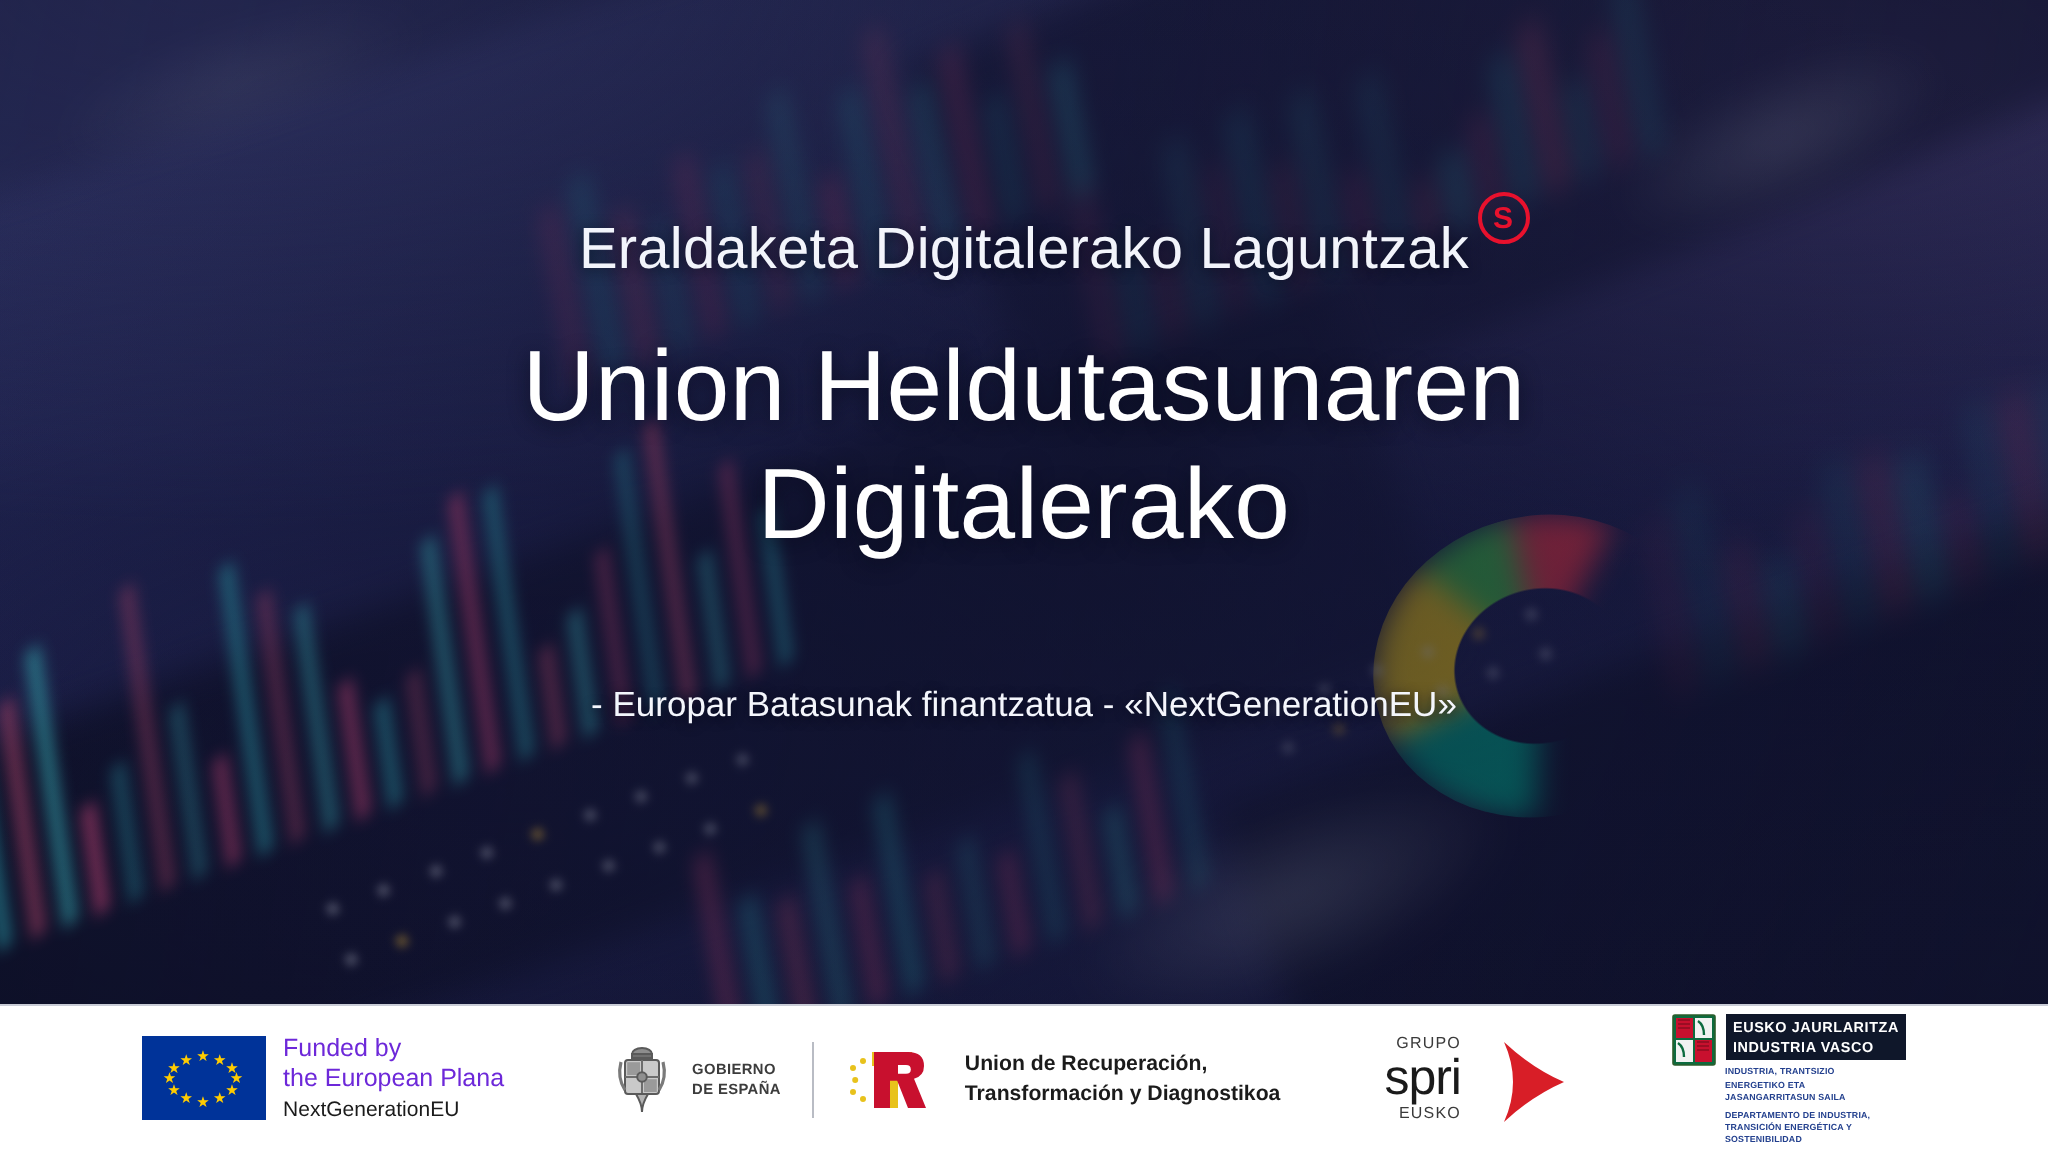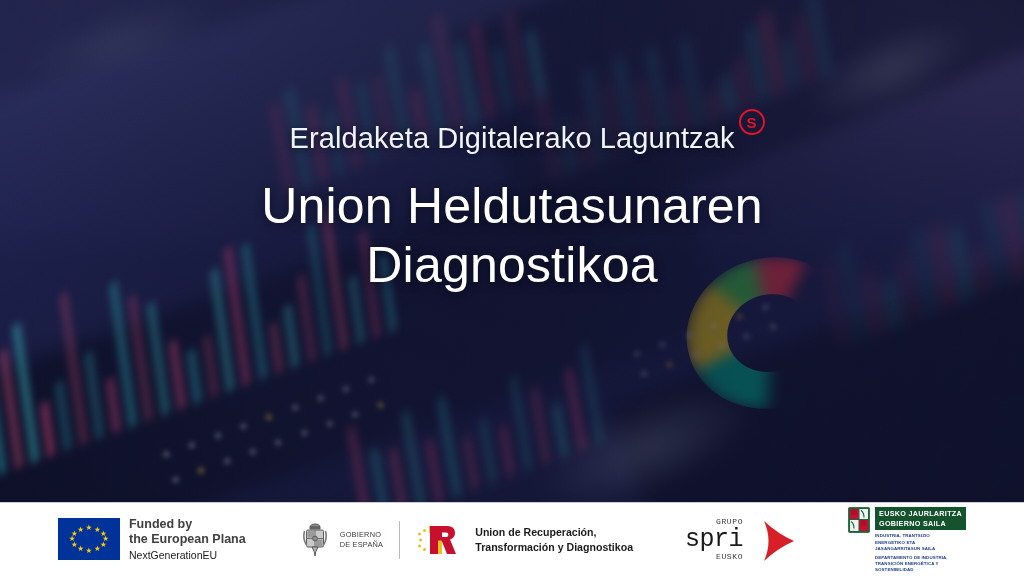--- a/index.html
+++ b/index.html
@@ -184,59 +184,59 @@
   }
   .eu-star {
     position:absolute;
     color:#ffcc00;
     font-size:7.5px;
     line-height:1;
     transform:translate(-50%,-50%);
   }
   .eu-txt { line-height:1.22; }
   .eu-txt .b1, .eu-txt .b2 {
-    font-size:12.5px; font-weight:700; color:#404040; display:block;
+    font-size:12.5px; font-weight:400; color:#6d28d9; display:block;
   }
   .eu-txt .b3 {
     font-size:10.5px; font-weight:400; color:#1b1b1b; display:block; margin-top:2px;
   }
 
   
   .es { gap:8px; }
   .coa {
     width:34px; height:40px; flex:none;
     display:flex; align-items:center; justify-content:center;
   }
   .es-txt {
-    font-size:7.4px; font-weight:400; color:#3c3c3c;
+    font-size:7.4px; font-weight:700; color:#3c3c3c;
     line-height:1.3; letter-spacing:.2px;
   }
   .vdiv { width:1px; height:38px; background:#b9bcc4; margin:0 8px; }
   .prtr-mark {
     position:relative; width:44px; height:40px; flex:none;
   }
   .prtr-txt {
     font-size:10.6px; font-weight:700; color:#1b1b1b;
     line-height:1.35; margin-left:7px;
   }
 
   
-  .spri { gap:19px;font-family:Liberation Mono, monospace; }
+  .spri { gap:19px; }
   .spri-txt { text-align:right; line-height:1; }
   .spri-txt .g  { font-size:8px;  font-weight:400; color:#3a3a3a; letter-spacing:.6px; display:block; }
   .spri-txt .s  { font-size:25px; font-weight:400; color:#1a1a1a; letter-spacing:-.5px; display:block; margin:1px 0 0; }
   .spri-txt .t  { font-size:8px;  font-weight:400; color:#3a3a3a; letter-spacing:.6px; display:block; margin-top:1px; }
   .spri-arrow { width:34px; height:40px; flex:none; }
 
   
   .ej { gap:5px; align-items:flex-start; padding-top:4px; }
   .ej-crest { width:22px; height:26px; flex:none; }
   .ej-right { line-height:1; }
   .ej-bar {
-    background:#14532d; padding:2px 4px; display:inline-block;
+    background:#0f172a; padding:2px 4px; display:inline-block;
   }
   .ej-bar span {
     display:block; font-size:7.2px; font-weight:700; color:#ffffff;
     letter-spacing:.3px; line-height:1.32;
   }
   .ej-sub {
     margin-top:3px;
     font-size:4.4px; font-weight:700; color:#23408e;
     line-height:1.45; letter-spacing:.1px;
   }
@@ -396,25 +396,26 @@
   </div>
 
   <div class="content">
     <div class="eyebrow">
       <span>Eraldaketa Digitalerako Laguntzak</span>
       <span class="badge-s">S</span>
     </div>
 
     <h1 class="title">
       <span>Union Heldutasunaren</span><br>
-      <span>Diagnostikoa</span>
+      <span>Digitalerako</span>
     </h1>
 
     <div class="tagline">
       <br>
+      <span>- Europar Batasunak finantzatua - «NextGenerationEU»</span>
     </div>
   </div>
 
   <div class="footer">
 
     <div class="logo eu">
       <div class="eu-flag" id="eu-flag">
           <span class="eu-star" style="color: rgb(255, 204, 0); left: 50%; top: 23%;">★</span>
           <span class="eu-star" style="color: rgb(255, 204, 0); left: 63.5%; top: 26.6173%;">★</span>
           <span class="eu-star" style="color: rgb(255, 204, 0); left: 73.3827%; top: 36.5%;">★</span>
@@ -499,21 +500,21 @@
           <rect x="11.5" y="13" width="8.5" height="11" fill="#c8102e"></rect>
           <path d="M3 3 h6 M3 5 h6 M3 7 h6" stroke="#8a0c20" stroke-width="0.7"></path>
           <path d="M12.5 14 h6 M12.5 16 h6 M12.5 18 h6" stroke="#8a0c20" stroke-width="0.7"></path>
           <path d="M13 3.5 q3 2 3 7" stroke="#0d6b3f" stroke-width="1.2" fill="none"></path>
           <path d="M3 14.5 q3 2 3 7" stroke="#0d6b3f" stroke-width="1.2" fill="none"></path>
         </svg>
       </div>
       <div class="ej-right">
         <div class="ej-bar">
           <span>EUSKO JAURLARITZA</span>
-          <span>GOBIERNO SAILA</span>
+          <span>INDUSTRIA VASCO</span>
         </div>
         <div class="ej-sub">
           <p>
             <span>INDUSTRIA, TRANTSIZIO</span><br>
             <span>ENERGETIKO ETA</span><br>
             <span>JASANGARRITASUN SAILA</span>
           </p>
           <p>
             <span>DEPARTAMENTO DE INDUSTRIA,</span><br>
             <span>TRANSICIÓN ENERGÉTICA Y</span><br>

